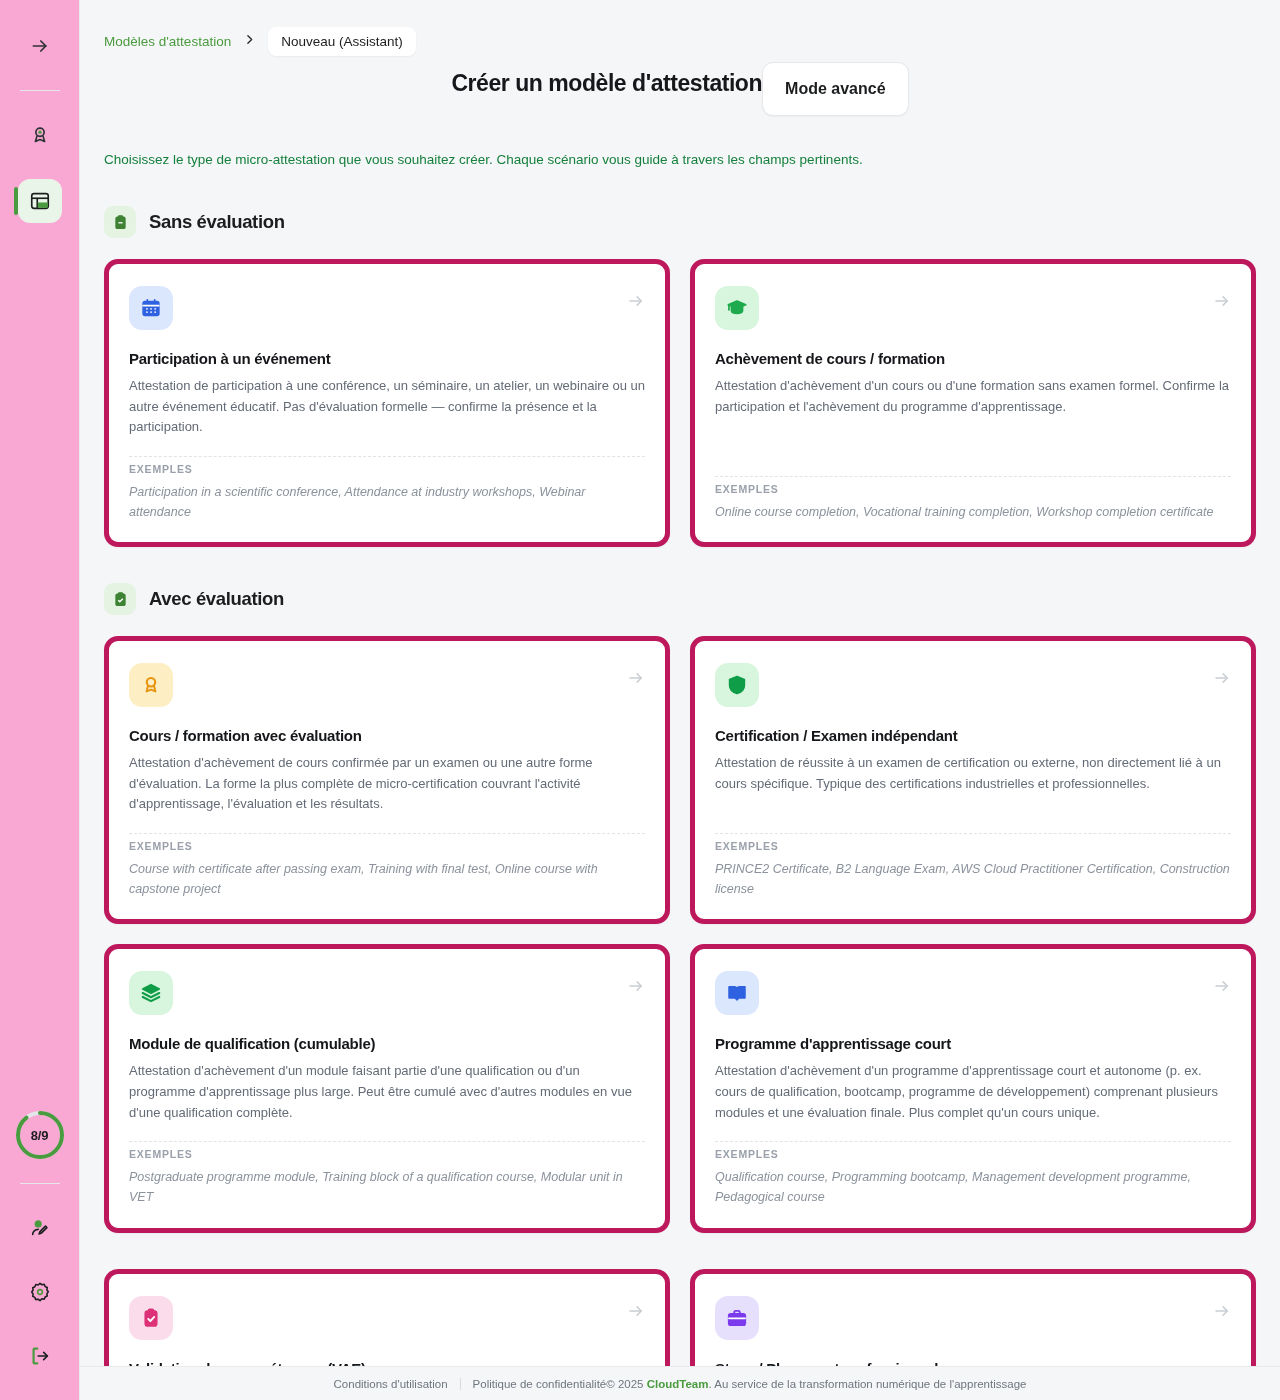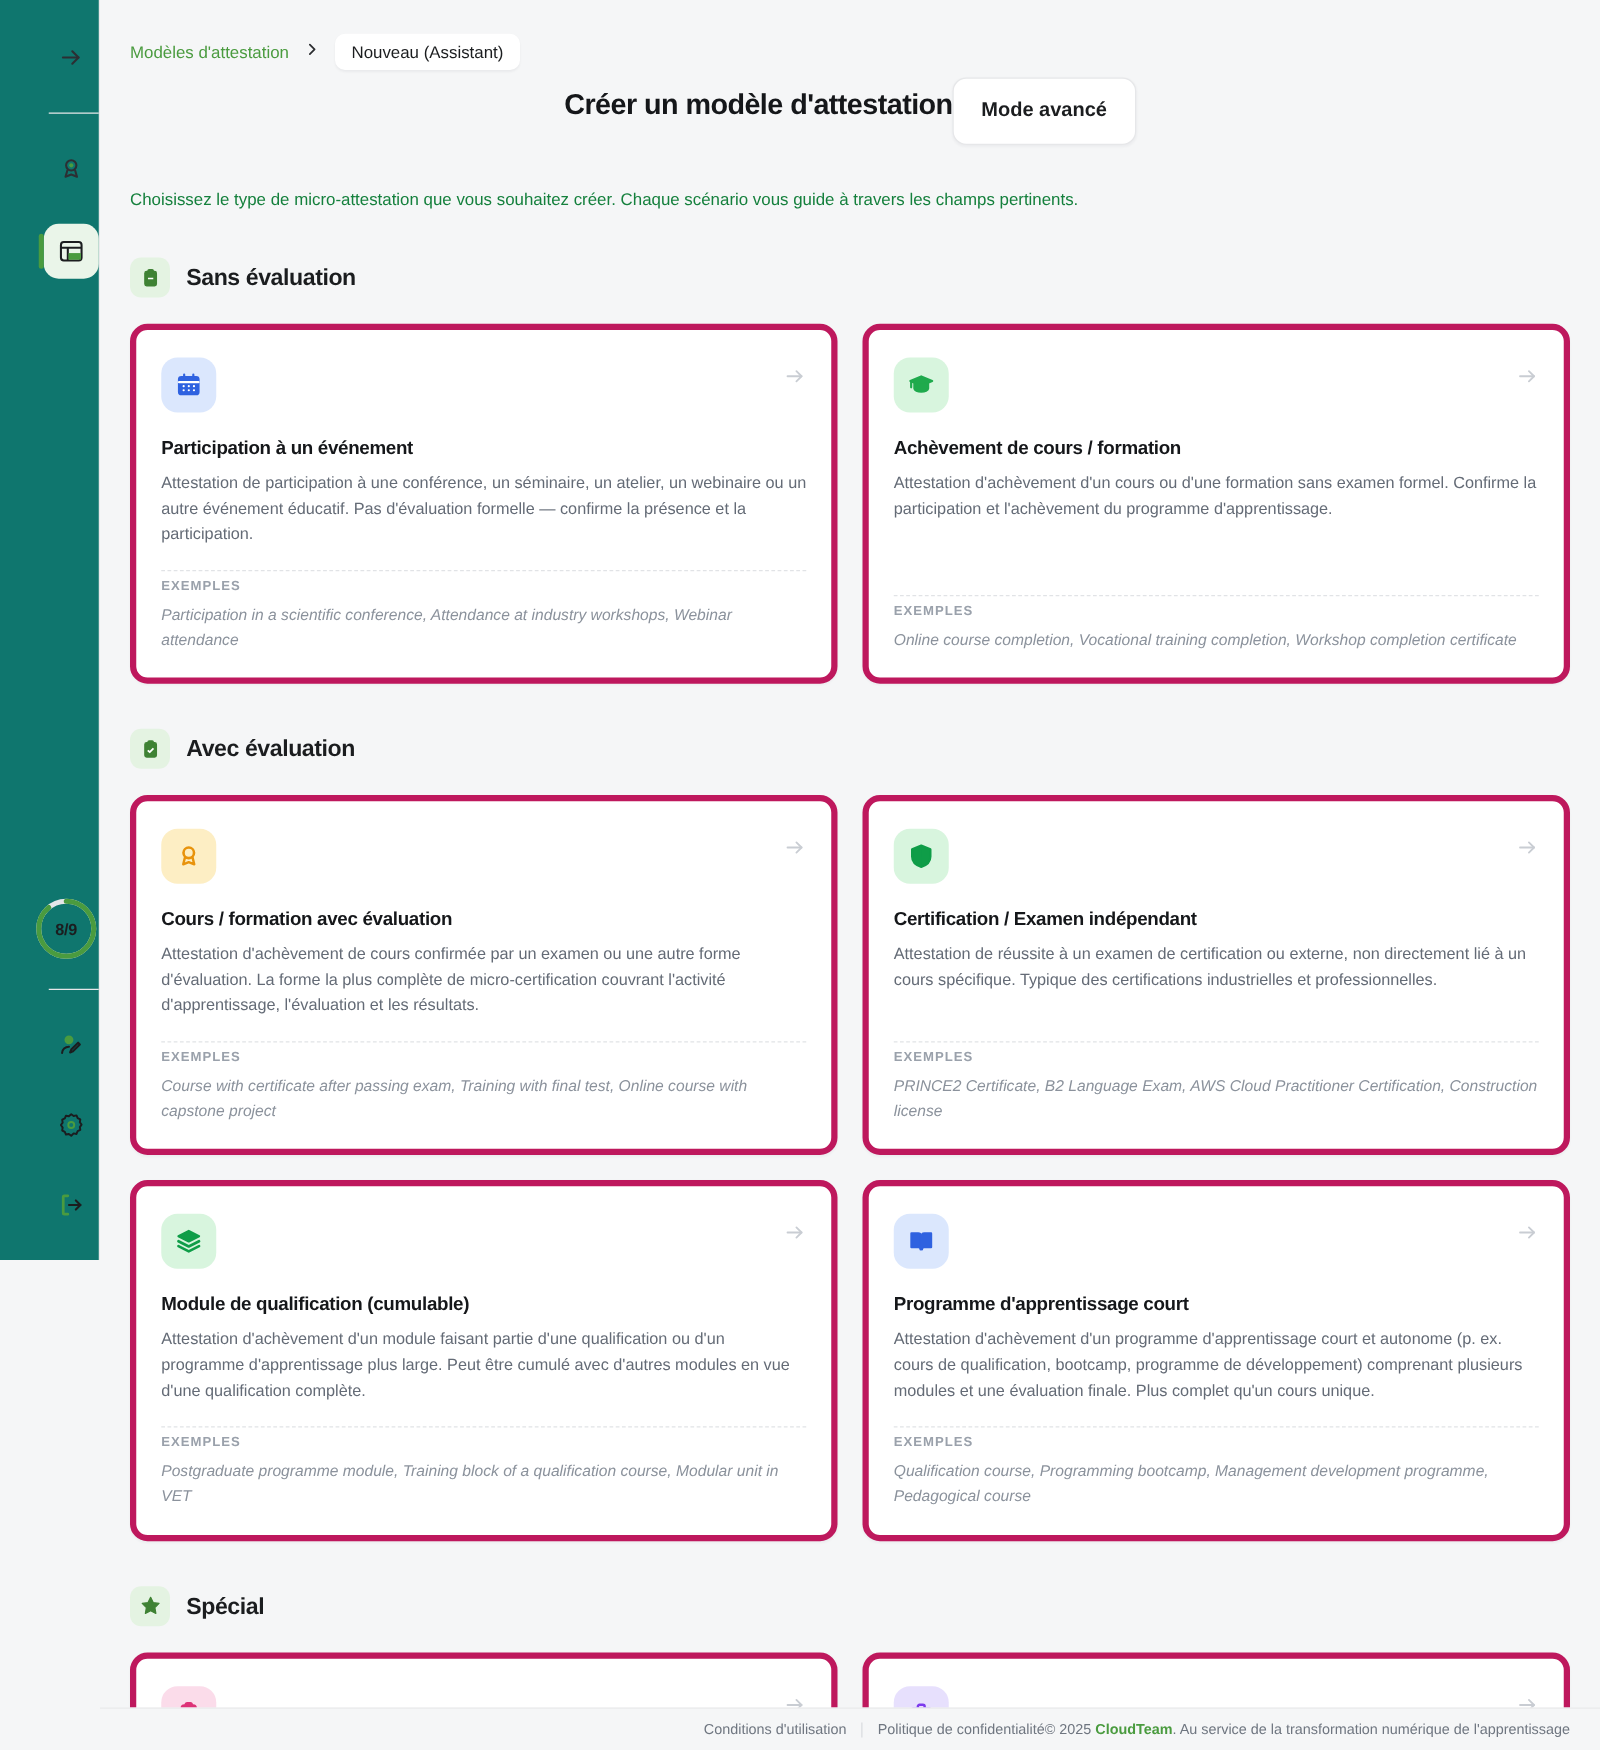--- a/index.html
+++ b/index.html
@@ -8,24 +8,24 @@
     width: 1280px; height: 1400px;
     background: #f5f6f7;
     font-family: "Liberation Sans", sans-serif;
     color: #1b1d1f;
     overflow: hidden;
   }
   .app { display: flex; width: 1280px; height: 1400px; position: relative; }
 
   
   .sidebar {
-    width: 80px; height: 1008px;
-    background: #0f766e;
+    width: 80px; height: 1400px;
+    background: #f9a8d4;
     border-right: 1px solid #e8e9eb;
-    display: flex; flex-direction: column; align-items: flex-end;
+    display: flex; flex-direction: column; align-items: center;
     padding-top: 24px; padding-bottom: 22px;
     flex: 0 0 80px;
   }
   .rail-btn {
     width: 44px; height: 44px; border-radius: 12px;
     display: flex; align-items: center; justify-content: center;
     cursor: pointer; position: relative; background: transparent;
     color: #2c2f33;
   }
   .rail-btn.active { background: #eaf5e9; color: #3f8c36; }
@@ -115,21 +115,21 @@
   }
   .ex-text {
     margin-top: 7px; font-size: 12.5px; font-style: italic; line-height: 1.62;
     color: #8b929c;
   }
 
   
   .footer {
     position: absolute; left: 80px; right: 0; bottom: 0; height: 34px;
     background: #f5f6f7; border-top: 1px solid #e9eaec;
-    display: flex; align-items: center; justify-content: flex-end;
+    display: flex; align-items: center; justify-content: center;
     padding: 0 24px; font-size: 11.5px; color: #6f7680;
   }
   .foot-left { display: flex; align-items: center; gap: 12px; }
   .foot-link { cursor: pointer; color: #6f7680; }
   .foot-bar { width: 1px; height: 12px; background: #d9dbdf; }
   .brand { color: #4a9b3f; font-weight: 600; }
 </style>
 </head>
 <body>
 
@@ -376,28 +376,20 @@
                 <h3 class="card-title">Programme d'apprentissage court</h3>
                 <p class="card-desc">Attestation d'achèvement d'un programme d'apprentissage court et autonome (p. ex. cours de qualification, bootcamp, programme de développement) comprenant plusieurs modules et une évaluation finale. Plus complet qu'un cours unique.</p>
               </div>
               <div class="dashed"></div>
               <div class="ex-label">EXEMPLES</div>
               <div class="ex-text">Qualification course, Programming bootcamp, Management development programme, Pedagogical course</div>
             </article>
           </div>
         </section>
         <section class="section">
-          <div class="section-head">
-            <span class="sec-badge">
-              <svg width="17" height="17" viewBox="0 0 24 24" fill="#3f8234" stroke="#3f8234" stroke-width="1.4" stroke-linejoin="round">
-                <polygon points="12,2.6 14.9,8.6 21.5,9.5 16.8,14.2 17.9,20.8 12,17.7 6.1,20.8 7.2,14.2 2.5,9.5 9.1,8.6"></polygon>
-              </svg>
-            </span>
-            <h2 class="sec-title">Spécial</h2>
-          </div>
           <div class="grid">
             <article class="card">
               <div class="card-top">
                 <span class="tile" style="background:#fbdcea">
                   <svg width="22" height="22" viewBox="0 0 24 24" fill="none" stroke="#dd3277" stroke-width="1.9" stroke-linecap="round" stroke-linejoin="round">
                     <rect x="5.8" y="4.6" width="12.4" height="16" rx="2.4" fill="#dd3277" stroke="#dd3277"></rect>
                     <rect x="9.3" y="2.6" width="5.4" height="4" rx="1.4" fill="#dd3277" stroke="#dd3277"></rect>
                     <polyline points="9 13 11.3 15.4 15.5 10.8" stroke="#ffffff" stroke-width="2.1"></polyline>
                   </svg>
                 </span>

